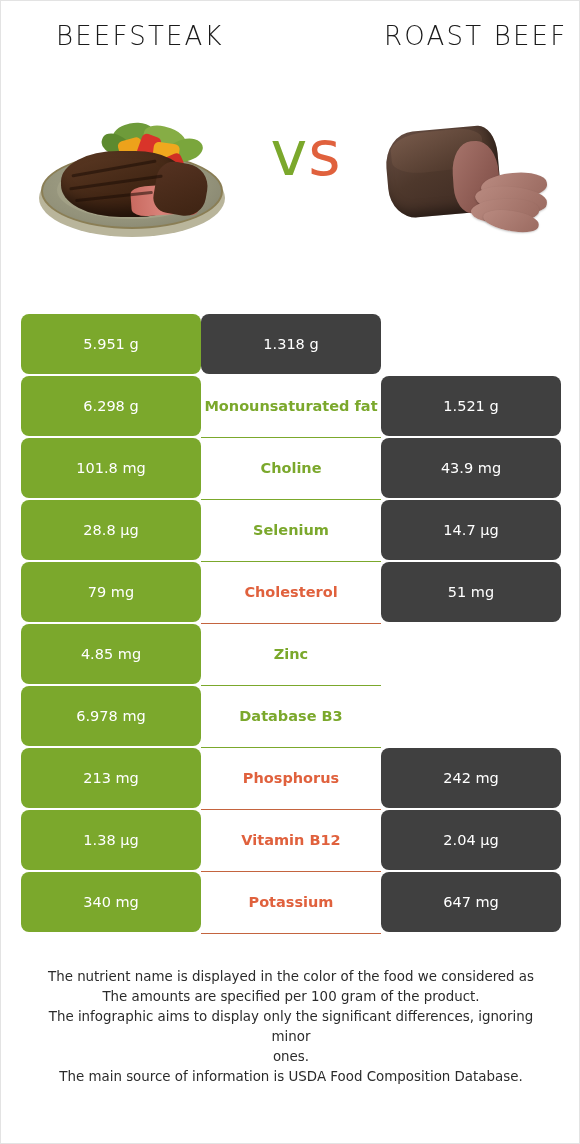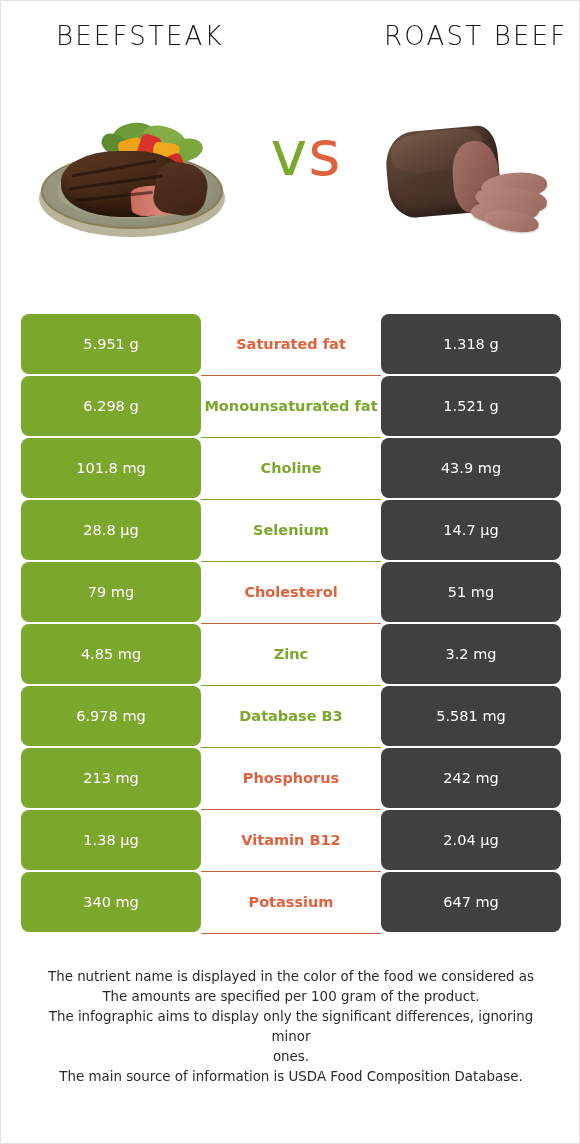--- a/index.html
+++ b/index.html
@@ -294,21 +294,20 @@
         <div class="roast-sl r4"></div>
       </div>
     </div>
 
   </div>
 
   <div class="table">
 
     <div class="row win-orange">
       <div class="cell cell-left">5.951 g</div>
-      <div class="cell cell-mid">Saturated fat</div>
       <div class="cell cell-right">1.318 g</div>
     </div>
 
     <div class="row win-green">
       <div class="cell cell-left">6.298 g</div>
       <div class="cell cell-mid">Monounsaturated fat</div>
       <div class="cell cell-right">1.521 g</div>
     </div>
 
     <div class="row win-green">
@@ -325,27 +324,25 @@
 
     <div class="row win-orange">
       <div class="cell cell-left">79 mg</div>
       <div class="cell cell-mid">Cholesterol</div>
       <div class="cell cell-right">51 mg</div>
     </div>
 
     <div class="row win-green">
       <div class="cell cell-left">4.85 mg</div>
       <div class="cell cell-mid">Zinc</div>
-      <div class="cell cell-right">3.2 mg</div>
     </div>
 
     <div class="row win-green">
       <div class="cell cell-left">6.978 mg</div>
       <div class="cell cell-mid">Database B3</div>
-      <div class="cell cell-right">5.581 mg</div>
     </div>
 
     <div class="row win-orange">
       <div class="cell cell-left">213 mg</div>
       <div class="cell cell-mid">Phosphorus</div>
       <div class="cell cell-right">242 mg</div>
     </div>
 
     <div class="row win-orange">
       <div class="cell cell-left">1.38 µg</div>

